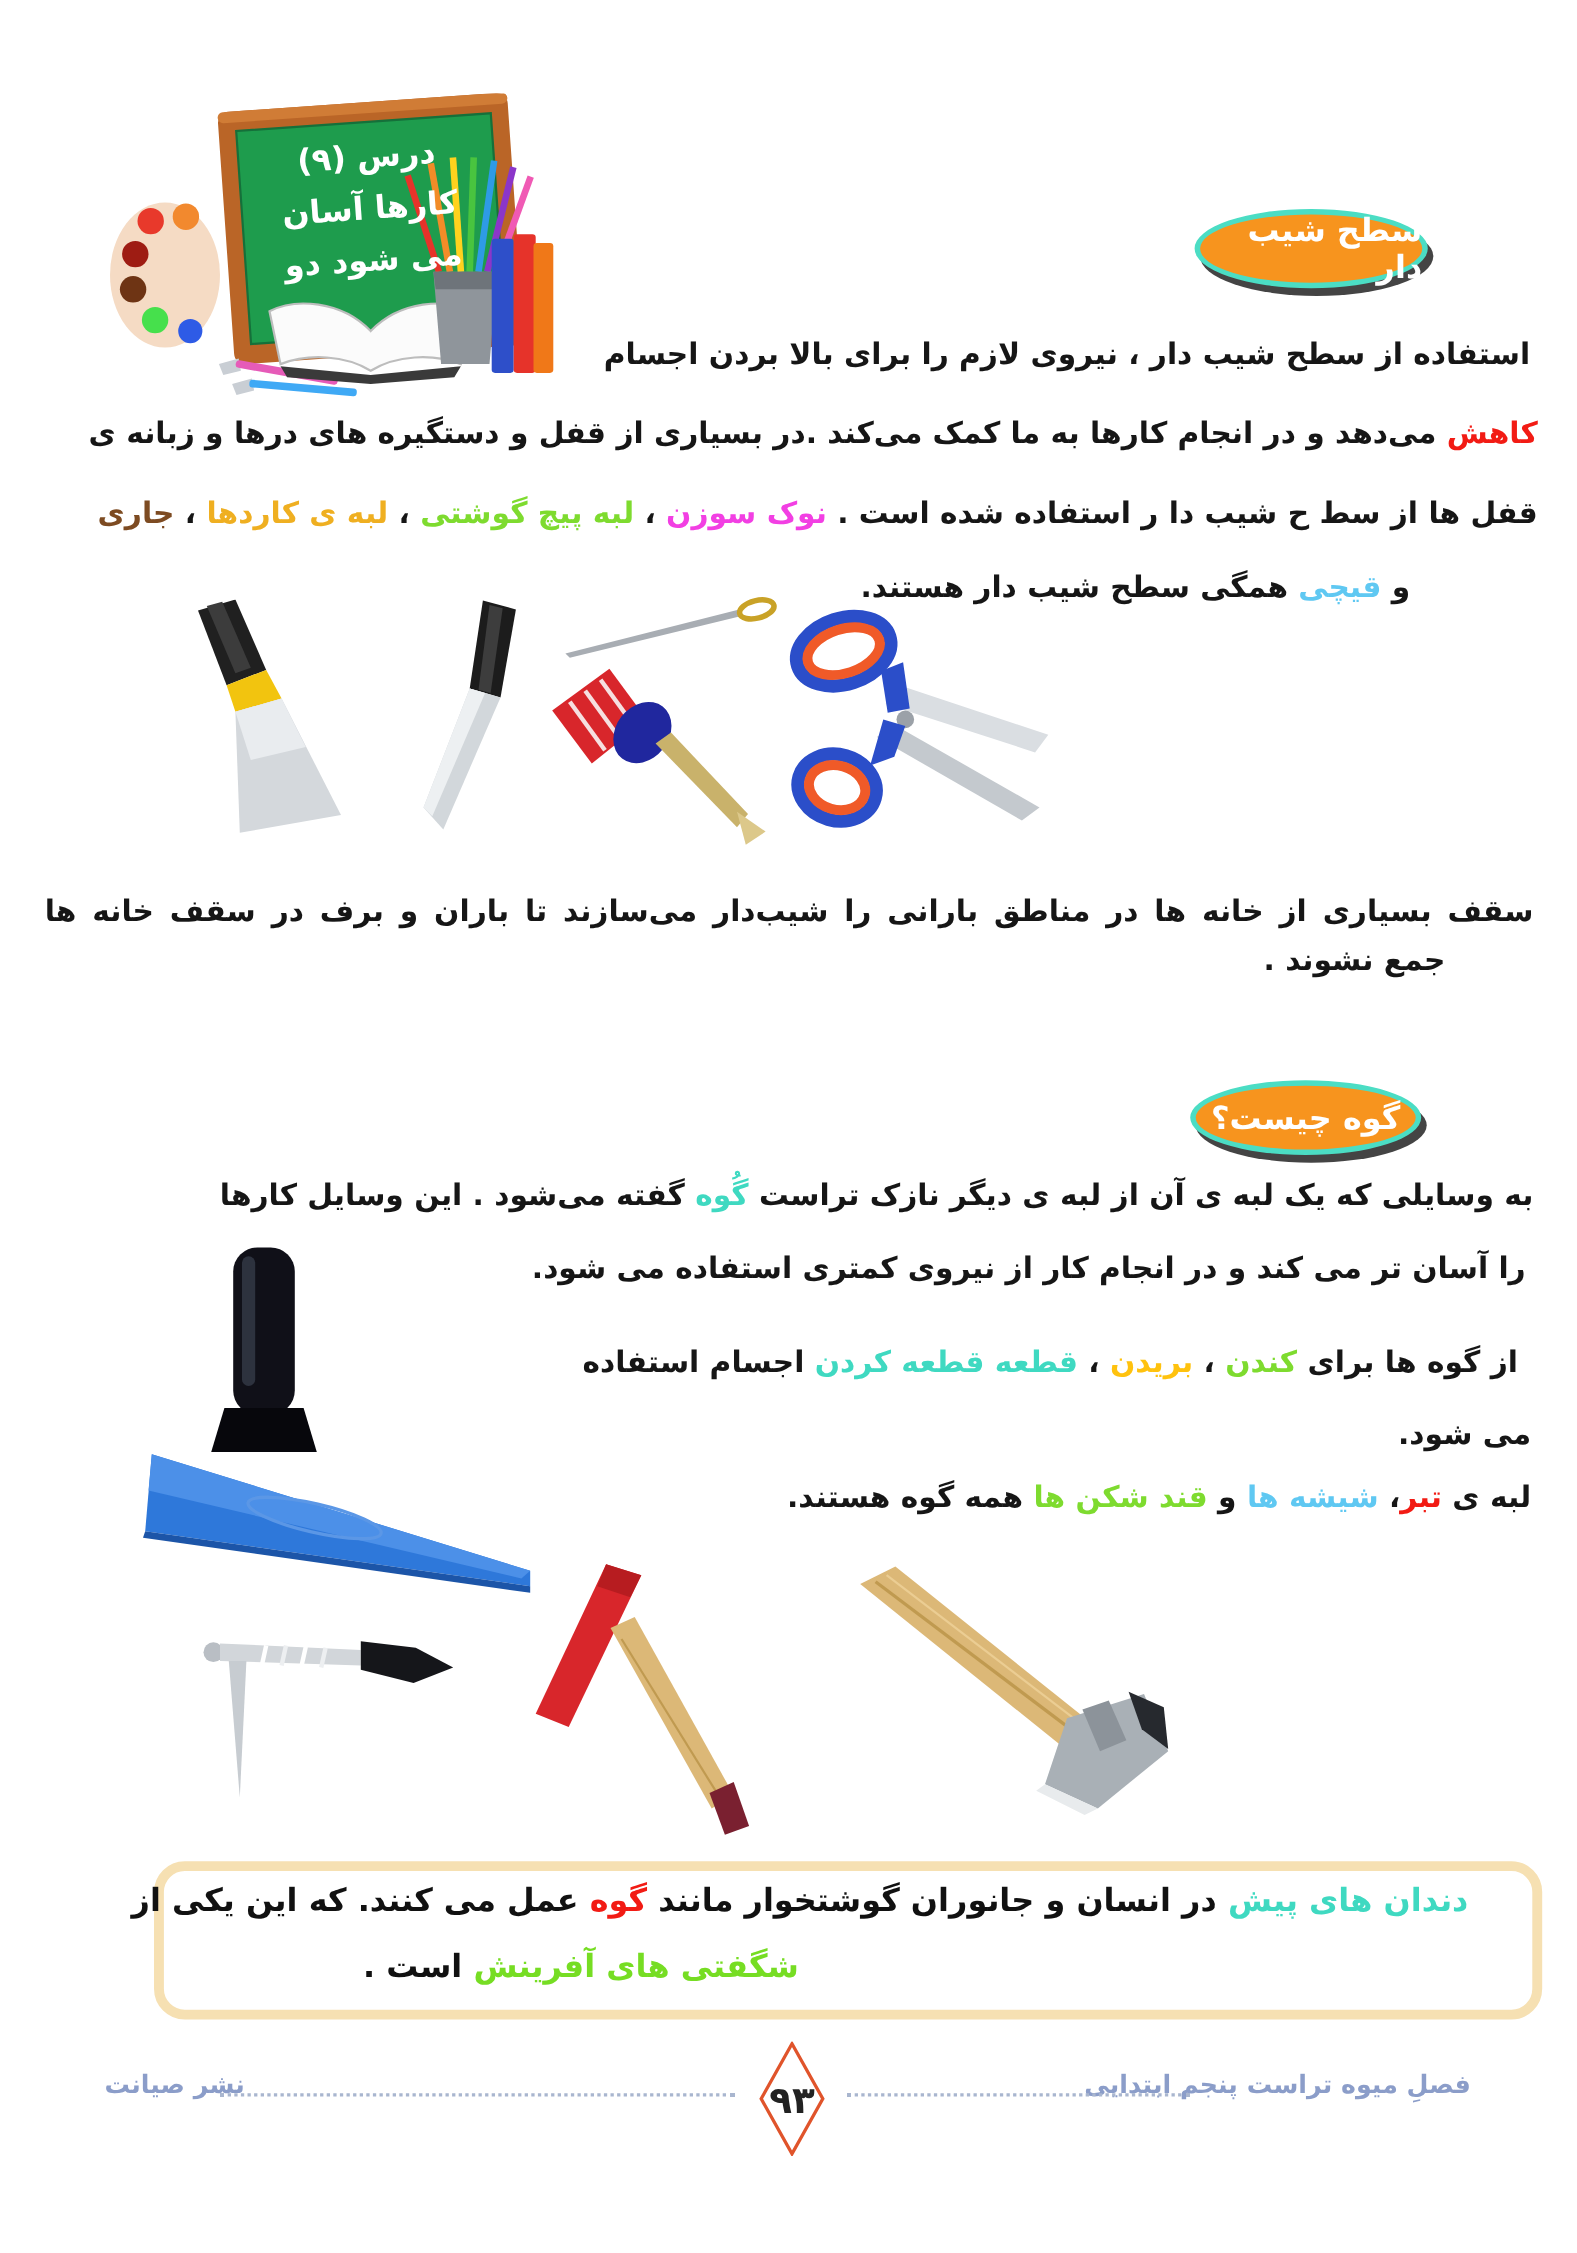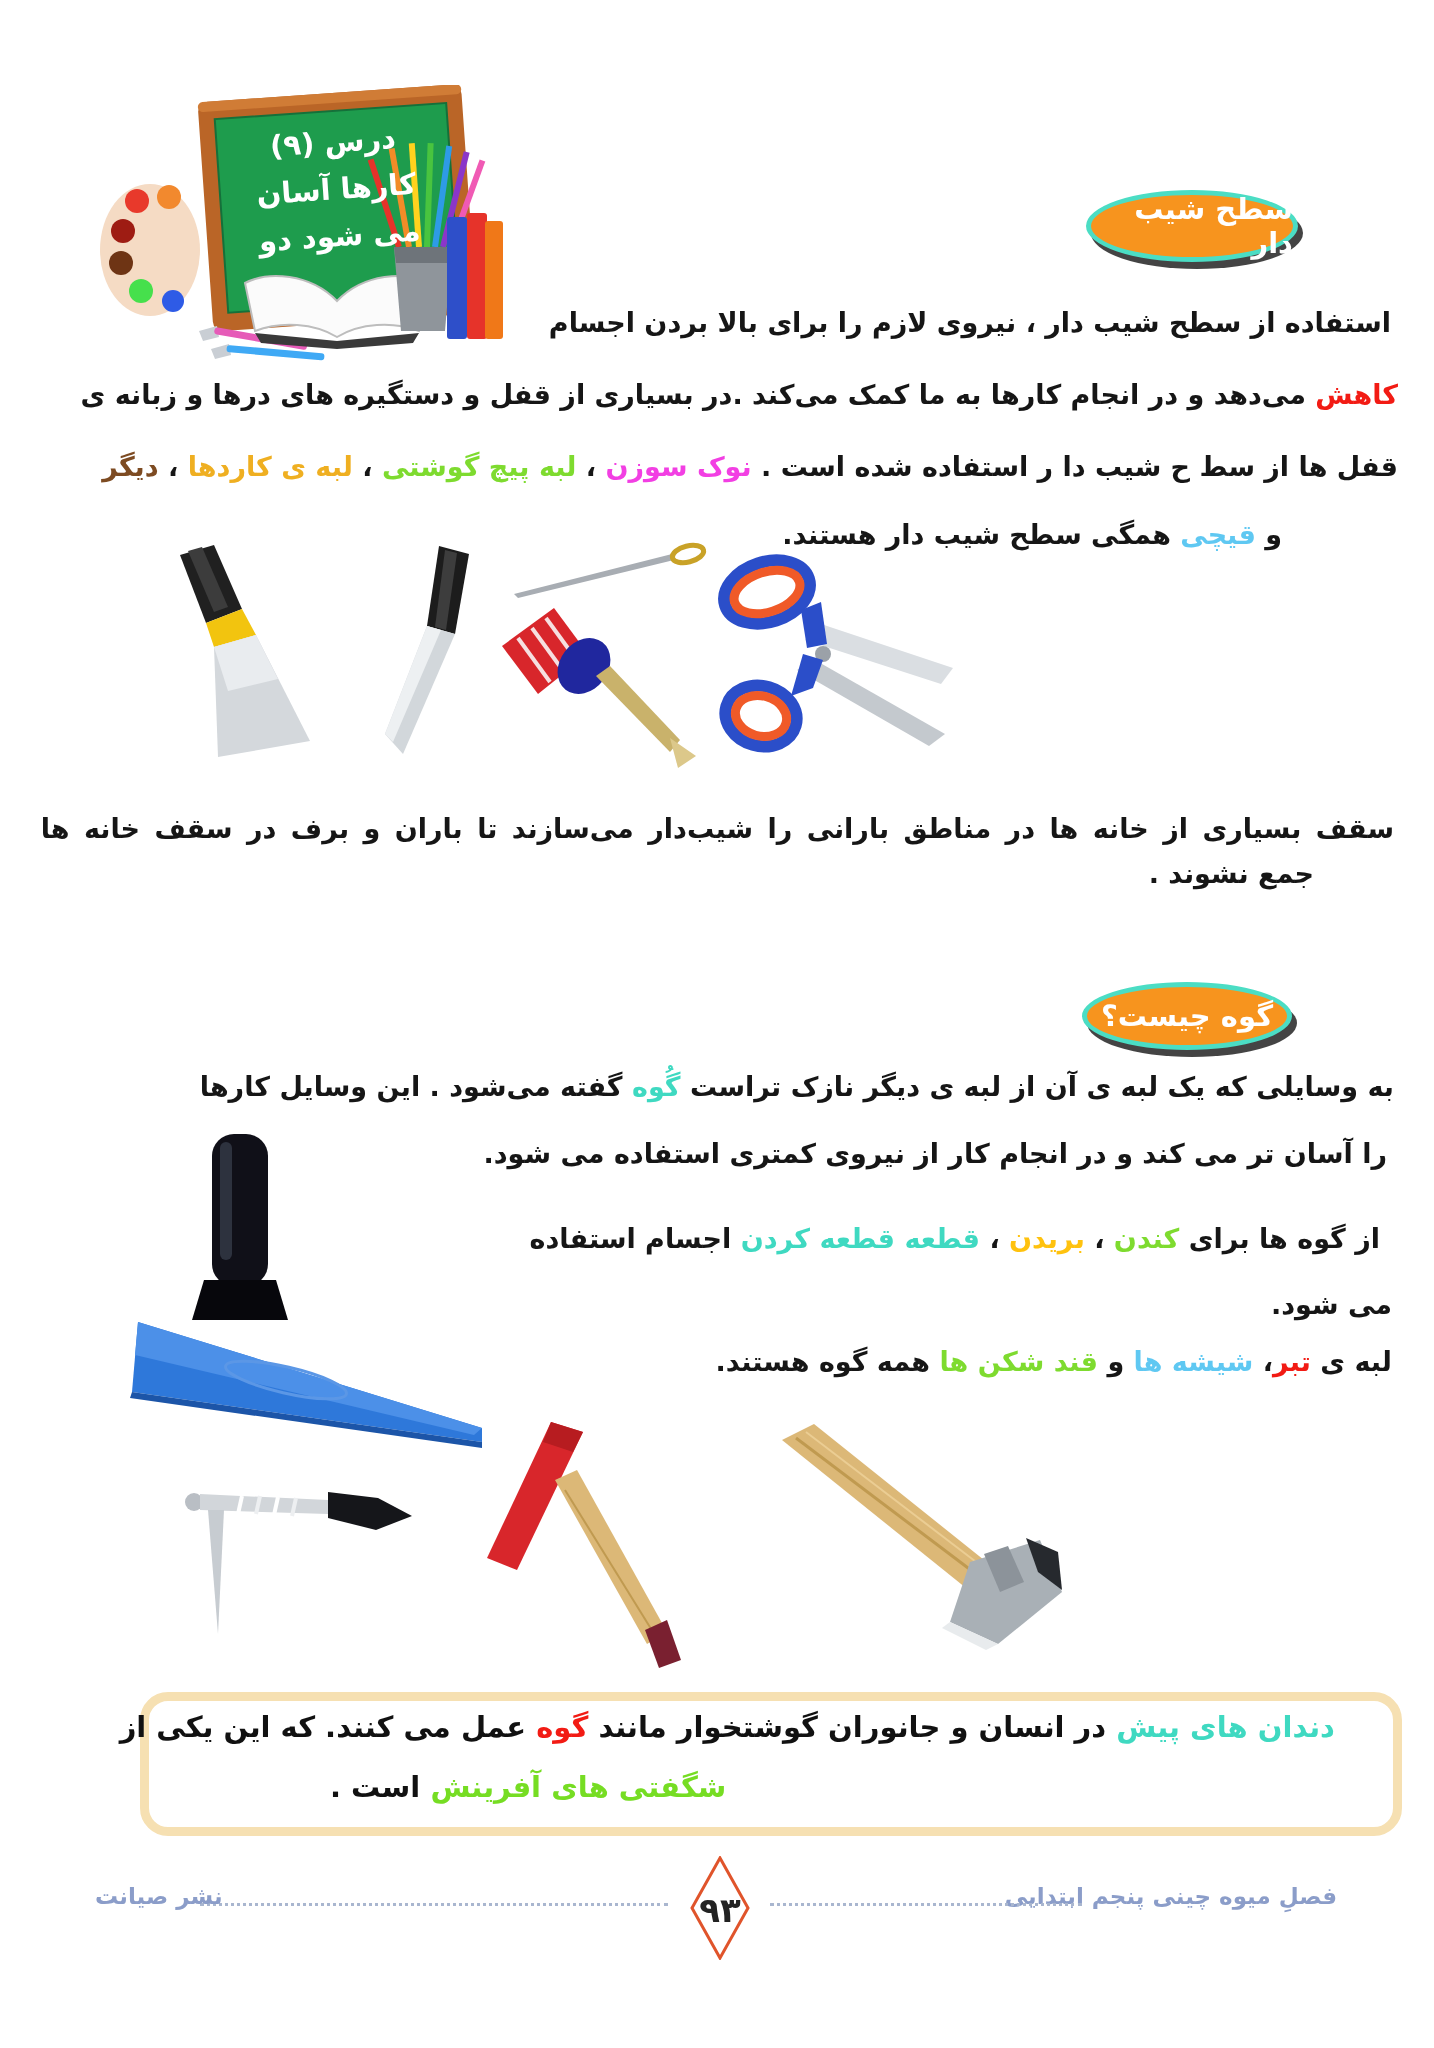--- a/index.html
+++ b/index.html
@@ -89,21 +89,21 @@
     <span>سطح شیب دار</span>
   </div>
 
   <div class="txt" style="right:43px;top:305px;">
     <span>استفاده از سطح شیب دار ، نیروی لازم را برای بالا بردن اجسام</span>
   </div>
   <div class="txt" style="right:36px;top:377px;">
     <span style="color: rgb(242, 27, 20);">کاهش</span><span> می‌دهد و در انجام کارها به ما کمک می‌کند .در بسیاری از قفل و دستگیره های درها و زبانه ی</span>
   </div>
   <div class="txt" style="right:36px;top:449px;">
-    <span>قفل ها از سط ح شیب دا ر استفاده  شده  است . </span><span style="color: rgb(242, 63, 227);">نوک سوزن</span><span> ، </span><span style="color: rgb(126, 219, 47);">لبه پیچ گوشتی</span><span> ، </span><span style="color: rgb(239, 175, 33);">لبه ی کاردها</span><span> ، </span><span style="color: rgb(125, 75, 34);">دیگر</span>
+    <span>قفل ها از سط ح شیب دا ر استفاده  شده  است . </span><span style="color: rgb(242, 63, 227);">نوک سوزن</span><span> ، </span><span style="color: rgb(126, 219, 47);">لبه پیچ گوشتی</span><span> ، </span><span style="color: rgb(239, 175, 33);">لبه ی کاردها</span><span> ، </span><span style="color: rgb(125, 75, 34);">جاری</span>
   </div>
   <div class="txt" style="right:152px;top:517px;">
     <span>و </span><span style="color: rgb(95, 200, 242);">قیچی</span><span> همگی سطح شیب دار هستند.</span>
   </div>
 
   <svg class="tool" style="left:158px;top:545px;" width="185" height="220" viewBox="0 0 185 220">
     <polygon points="22,10 56,0 84,64 48,78" fill="#202020"></polygon>
     <polygon points="30,6 44,2 70,62 56,67" fill="#3c3c3c"></polygon>
     <polygon points="48,78 84,64 98,90 56,102" fill="#F2C40F"></polygon>
     <polygon points="56,102 98,90 152,196 60,212" fill="#D4D8DC"></polygon>
@@ -213,21 +213,21 @@
 
   <div class="note-box"></div>
   <div class="note-line" style="left:330px;top:1770px;">
     <span style="color: rgb(118, 221, 35);">شگفتی های آفرینش</span><span> است .</span>
   </div>
   <div class="note-line" style="right:99px;top:1710px;">
     <span style="color: rgb(63, 217, 193);">دندان های پیش</span><span> در انسان و جانوران گوشتخوار مانند </span><span style="color: rgb(242, 27, 20);">گوه</span><span> عمل می کنند. که این یکی از</span>
   </div>
 
   <div class="footer-txt" style="right: 97px; top: 1883px; color: rgb(139, 157, 201);">
-    <span>فصلِ میوه چینی پنجم ابتدایی</span>
+    <span>فصلِ میوه تراست پنجم ابتدایی</span>
   </div>
   <div class="dots" style="left:770px;top:1903px;width:312px;"></div>
   <div class="diamond-wrap">
     <svg width="60" height="104" viewBox="0 0 60 104">
       <polygon points="30,2 58,52 30,102 2,52" fill="#FFFFFF" stroke="#E0542B" stroke-width="3"></polygon>
     </svg>
     <div class="diamond-num">۹۳</div>
   </div>
   <div class="dots" style="left:200px;top:1903px;width:468px;"></div>
   <div class="footer-txt" style="left: 95px; top: 1883px; color: rgb(139, 157, 201);">

